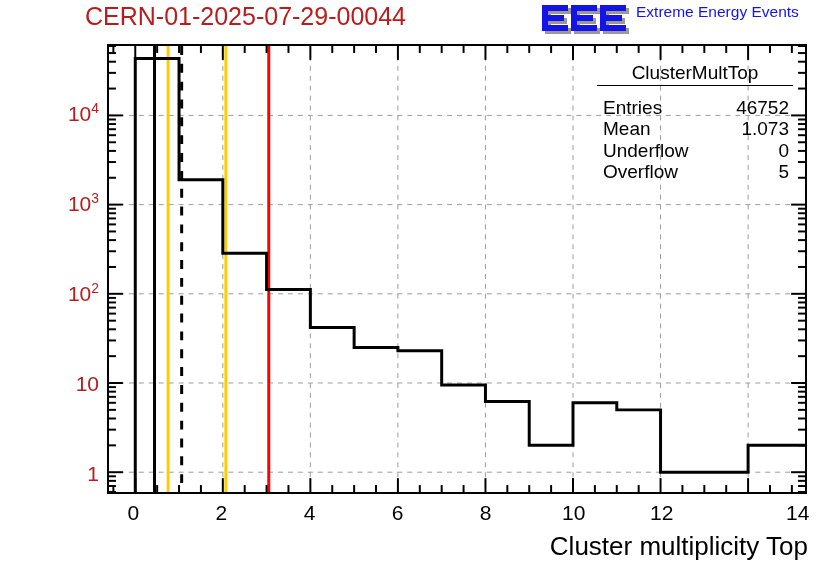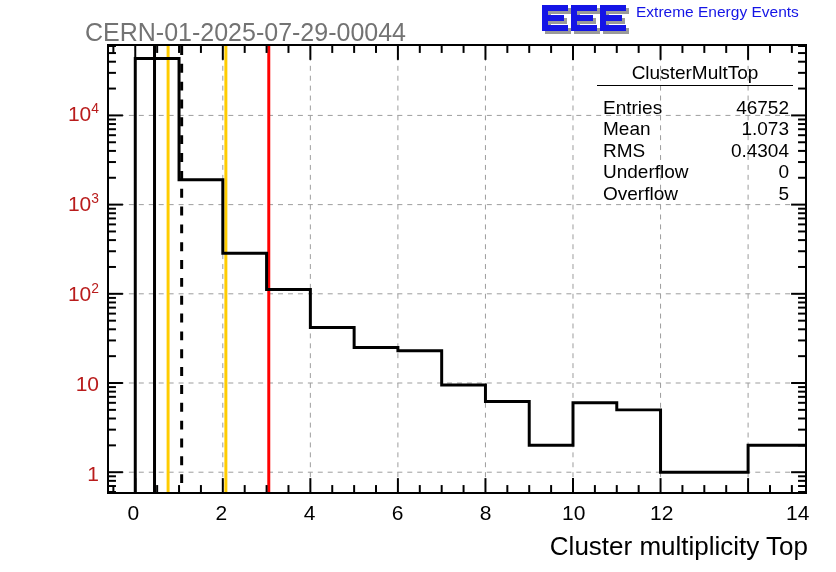--- a/index.html
+++ b/index.html
@@ -16,23 +16,23 @@
     width: 836px;
     height: 572px;
     background: #ffffff;
     overflow: hidden;
   }
 
   
   #plot-title {
     position: absolute;
     left: 85px;
-    top: 18px;
+    top: 2px;
     font-size: 25px;
-    color: #737373;
+    color: #b91c1c;
     letter-spacing: 0px;
     white-space: nowrap;
   }
 
   
   #eee-logo {
     position: absolute;
     left: 540px;
     top: 2px;
     width: 292px;
@@ -393,24 +393,20 @@
     <div id="stats-rows">
         <div class="stats-row">
           <span class="stats-key">Entries</span>
           <span class="stats-val">46752</span>
         </div>
         <div class="stats-row">
           <span class="stats-key">Mean</span>
           <span class="stats-val">1.073</span>
         </div>
         <div class="stats-row">
-          <span class="stats-key">RMS</span>
-          <span class="stats-val">0.4304</span>
-        </div>
-        <div class="stats-row">
           <span class="stats-key">Underflow</span>
           <span class="stats-val">0</span>
         </div>
         <div class="stats-row">
           <span class="stats-key">Overflow</span>
           <span class="stats-val">5</span>
         </div>
       </div>
   </div>
 

